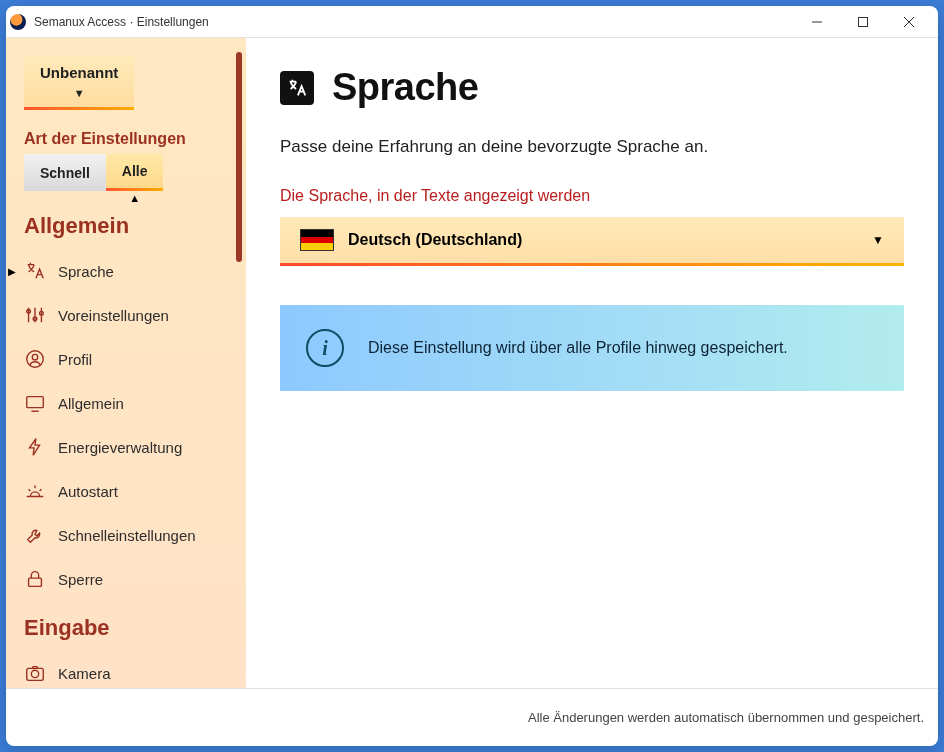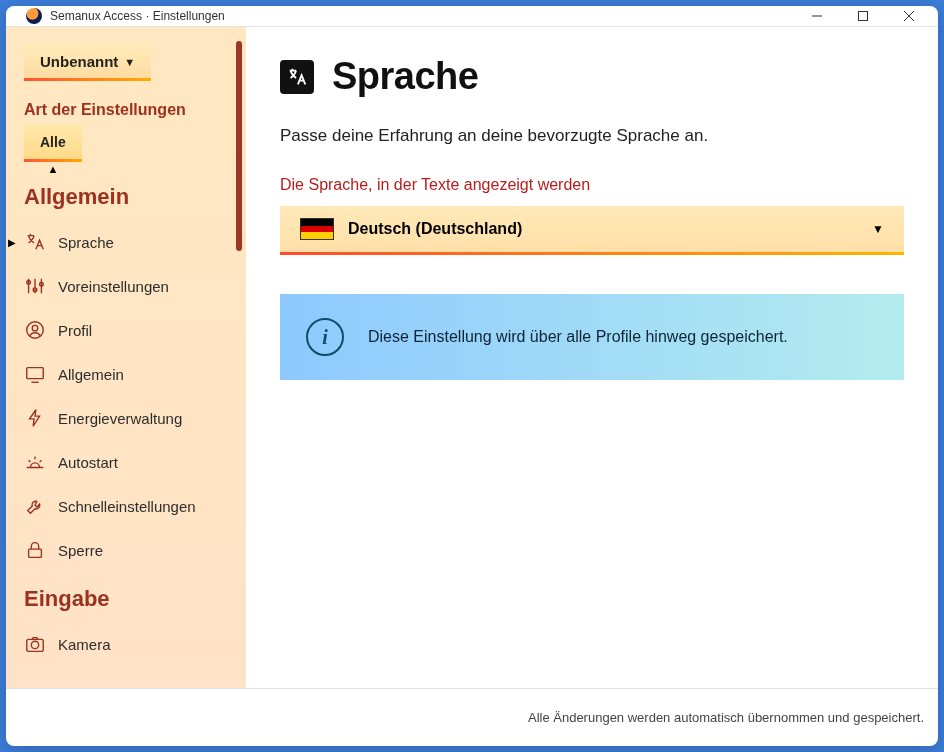--- a/index.html
+++ b/index.html
@@ -15,24 +15,24 @@
     left: 6px; top: 6px;
     width: 932px; height: 740px;
     background: #fff;
     border-radius: 8px;
     box-shadow: 0 4px 20px rgba(0,0,0,0.2);
     display: flex;
     flex-direction: column;
     overflow: hidden;
   }
   .titlebar {
-    height: 21px;
-    display: flex;
-    align-items: center;
-    padding: 0 6px 0 20px;
+    height: 32px;
+    display: flex;
+    align-items: center;
+    padding: 0 6px 0 4px;
     border-bottom: 1px solid #e3e3e3;
     font-size: 12px;
     color: #333;
   }
   .titlebar .app-icon {
     width: 16px; height: 16px;
     border-radius: 50%;
     background: radial-gradient(circle at 40% 35%, #ff9a3c 0%, #ff9a3c 40%, #0a1f4d 45%, #0a1f4d 100%);
     margin-right: 8px;
   }
@@ -76,20 +76,21 @@
     background: linear-gradient(180deg,#ffeab9,#ffdca0);
     border: none;
     border-bottom: 3px solid;
     border-image: linear-gradient(90deg,#ff5230,#ffae00) 1;
     padding: 8px 16px;
     font-weight: 700;
     font-size: 15px;
     color: #222;
     cursor: pointer;
     margin-bottom: 20px;
+    flex-direction: column;
   }
   .profile-btn .caret {
     font-size: 11px;
   }
   .seg {
     display: flex;
     margin-bottom: 22px;
     position: relative;
   }
   .seg button {
@@ -266,20 +267,21 @@
     <div class="sidebar">
       <div class="scrollbar"></div>
 
       <button class="profile-btn">
         <span>Unbenannt</span>
         <span class="caret">▼</span>
       </button>
 
       <div class="section-label">Art der Einstellungen</div>
       <div class="seg">
+        <button class="schnell">Schnell</button>
         <button class="alle">Alle</button>
       </div>
 
       <div class="cat-heading">Allgemein</div>
 
       <div class="nav-item active">
         <span class="icon">
           <svg viewBox="0 0 24 24">
               <path d="M4 5h7M7 3v2M5 5c1 4 3 6 6 8M11 5c-1 4-3 6-6 8M13 20l4-10 4 10M14.5 16h5"></path>
             </svg>

